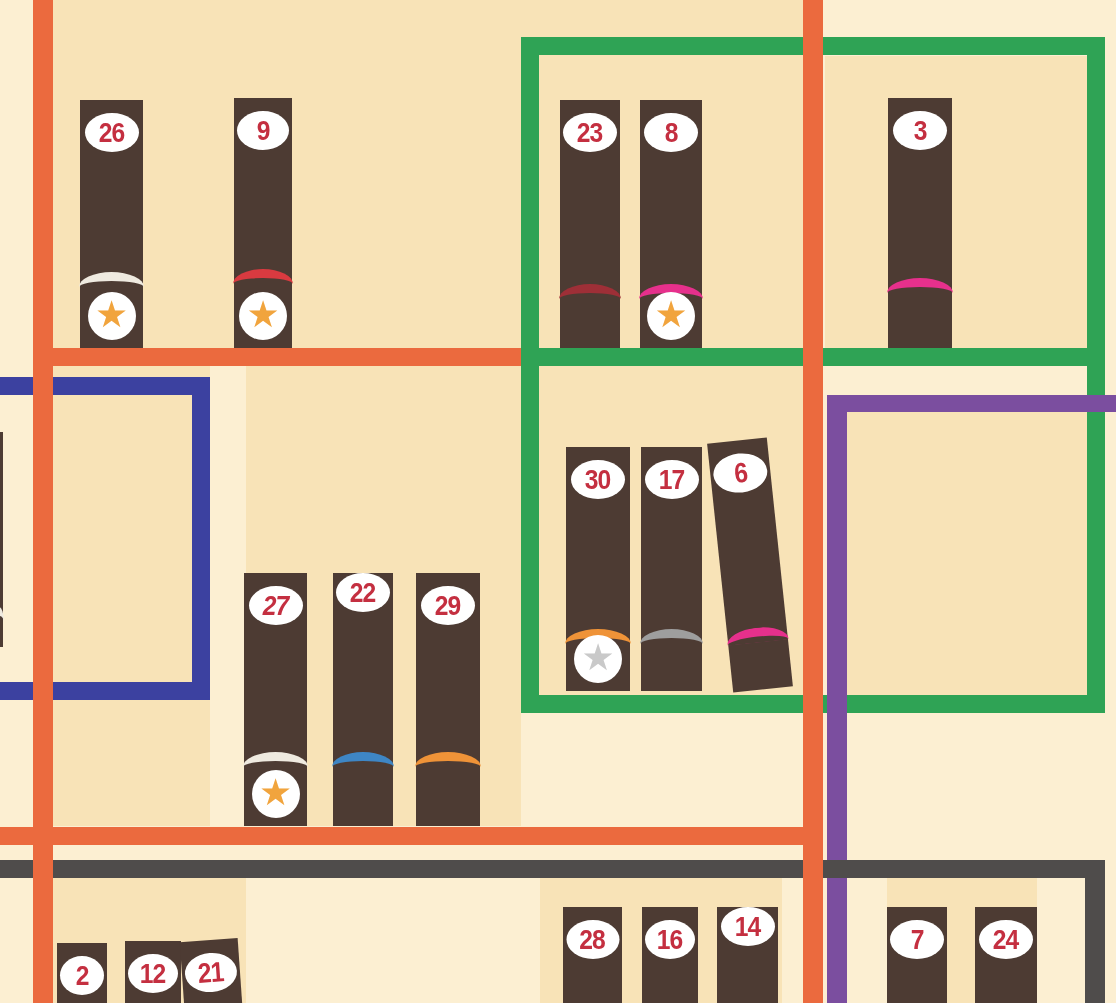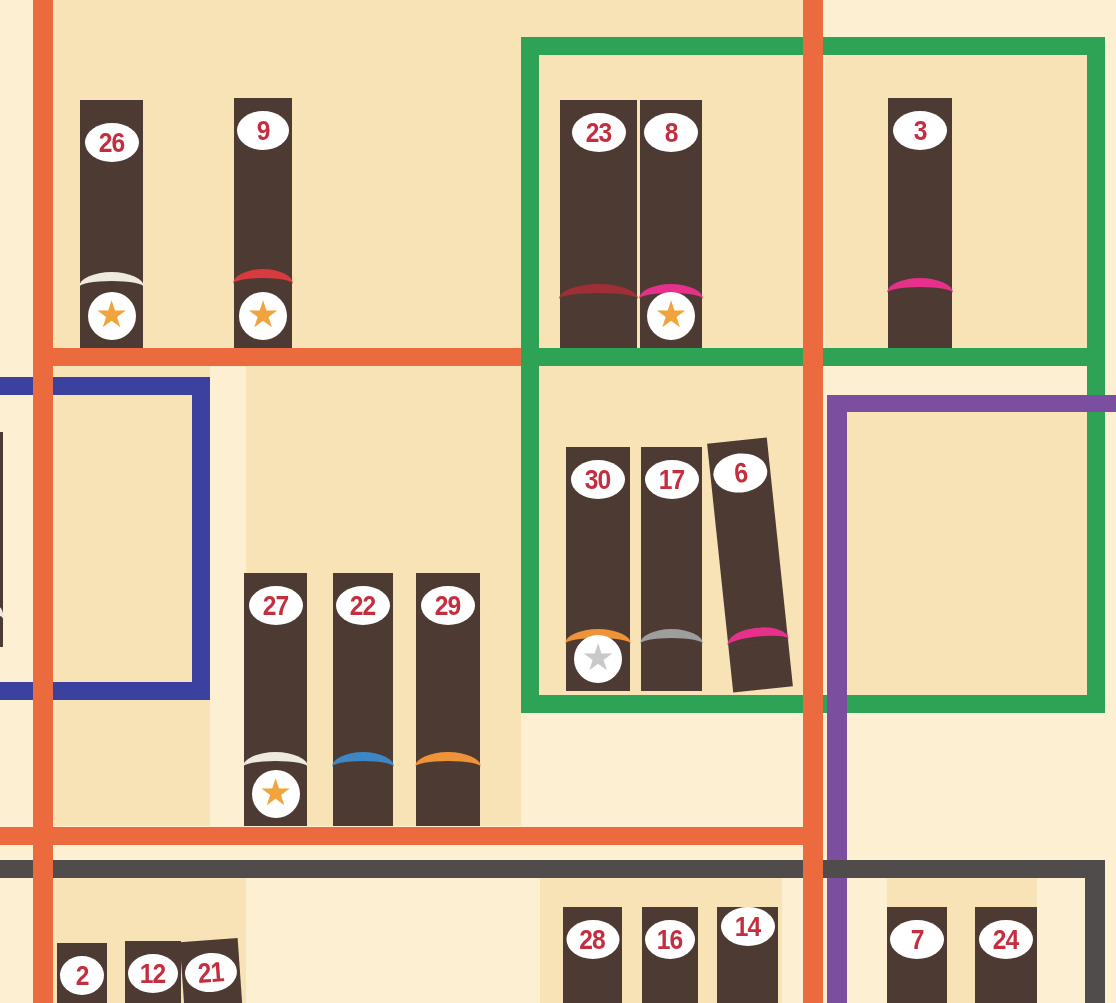--- a/index.html
+++ b/index.html
@@ -54,38 +54,38 @@
       <div class="panel" style="left: 53px; top: 366px; width: 157px; height: 460px;"></div>
       <div class="panel" style="left: 246px; top: 366px; width: 275px; height: 460px;"></div>
       <div class="panel" style="left: 521px; top: 366px; width: 284px; height: 347px;"></div>
       <div class="panel" style="left: 847px; top: 412px; width: 240px; height: 283px;"></div>
       <div class="panel" style="left: 53px; top: 878px; width: 193px; height: 125px;"></div>
       <div class="panel" style="left: 540px; top: 878px; width: 242px; height: 125px;"></div>
       <div class="panel" style="left: 887px; top: 878px; width: 150px; height: 125px;"></div>
     </div>
   <div class="layer" id="books-layer">
       <div class="book" style="left: 80px; top: 100px; width: 63px; height: 248px;">
-        <div class="oval" style="width: 54px; height: 39px; top: 23px;">
+        <div class="oval" style="width: 54px; height: 39px; top: 13px;">
           <span class="num">26</span>
         </div>
         <div class="stripe" style="border-top-color: rgb(239, 234, 224); top: 172px;"></div>
         <div class="star-circle" style="top: 192px;">
           <span class="star-glyph" style="color: rgb(241, 164, 61);">★</span>
         </div>
       </div>
       <div class="book" style="left: 234px; top: 98px; width: 58px; height: 250px;">
         <div class="oval" style="width: 52px; height: 39px; top: 13px;">
           <span class="num">9</span>
         </div>
         <div class="stripe" style="border-top-color: rgb(217, 58, 64); top: 171px;"></div>
         <div class="star-circle" style="top: 194px;">
           <span class="star-glyph" style="color: rgb(241, 164, 61);">★</span>
         </div>
       </div>
-      <div class="book" style="left: 560px; top: 100px; width: 77px; height: 248px;">
+      <div class="book" style="left: 560px; top: 100px; width: 60px; height: 248px;">
         <div class="oval" style="width: 54px; height: 39px; top: 13px;">
           <span class="num">23</span>
         </div>
         <div class="stripe" style="border-top-color: rgb(158, 47, 55); top: 184px;"></div>
       </div>
       <div class="book" style="left: 640px; top: 100px; width: 62px; height: 248px;">
         <div class="oval" style="width: 54px; height: 39px; top: 13px;">
           <span class="num">8</span>
         </div>
         <div class="stripe" style="border-top-color: rgb(230, 48, 140); top: 184px;"></div>
@@ -116,31 +116,31 @@
           <span class="num">17</span>
         </div>
         <div class="stripe" style="border-top-color: rgb(158, 158, 158); top: 182px;"></div>
       </div>
       <div class="book" style="left: 720px; top: 440px; width: 60px; height: 250px; transform: rotate(-6deg); transform-origin: 50% 50%;">
         <div class="oval" style="width: 54px; height: 39px; top: 13px;">
           <span class="num">6</span>
         </div>
         <div class="stripe" style="border-top-color: rgb(230, 48, 140); top: 188px;"></div>
       </div>
-      <div class="book" style="left: 244px; top: 573px; width: 63px; height: 253px;">
+      <div class="book" style="left: 244px; top: 573px; width: 63px; height: 253px; font-style: italic;">
         <div class="oval" style="width: 54px; height: 39px; top: 13px;">
           <span class="num">27</span>
         </div>
         <div class="stripe" style="border-top-color: rgb(239, 234, 224); top: 179px;"></div>
         <div class="star-circle" style="top: 197px;">
           <span class="star-glyph" style="color: rgb(241, 164, 61);">★</span>
         </div>
       </div>
       <div class="book" style="left: 333px; top: 573px; width: 60px; height: 253px;">
-        <div class="oval" style="width: 54px; height: 39px; top: 13px;">
+        <div class="oval" style="width: 54px; height: 39px; top: 0;">
           <span class="num">22</span>
         </div>
         <div class="stripe" style="border-top-color: rgb(62, 134, 197); top: 179px;"></div>
       </div>
       <div class="book" style="left: 416px; top: 573px; width: 64px; height: 253px;">
         <div class="oval" style="width: 54px; height: 39px; top: 13px;">
           <span class="num">29</span>
         </div>
         <div class="stripe" style="border-top-color: rgb(239, 147, 56); top: 179px;"></div>
       </div>

